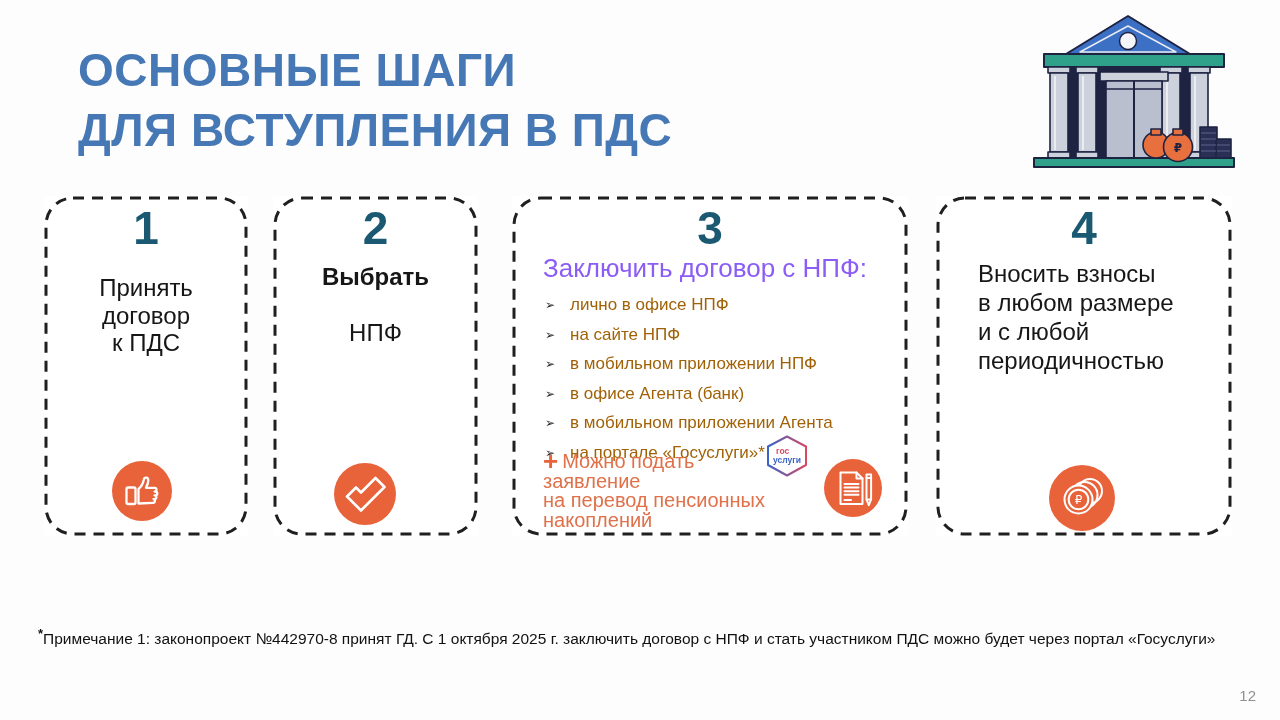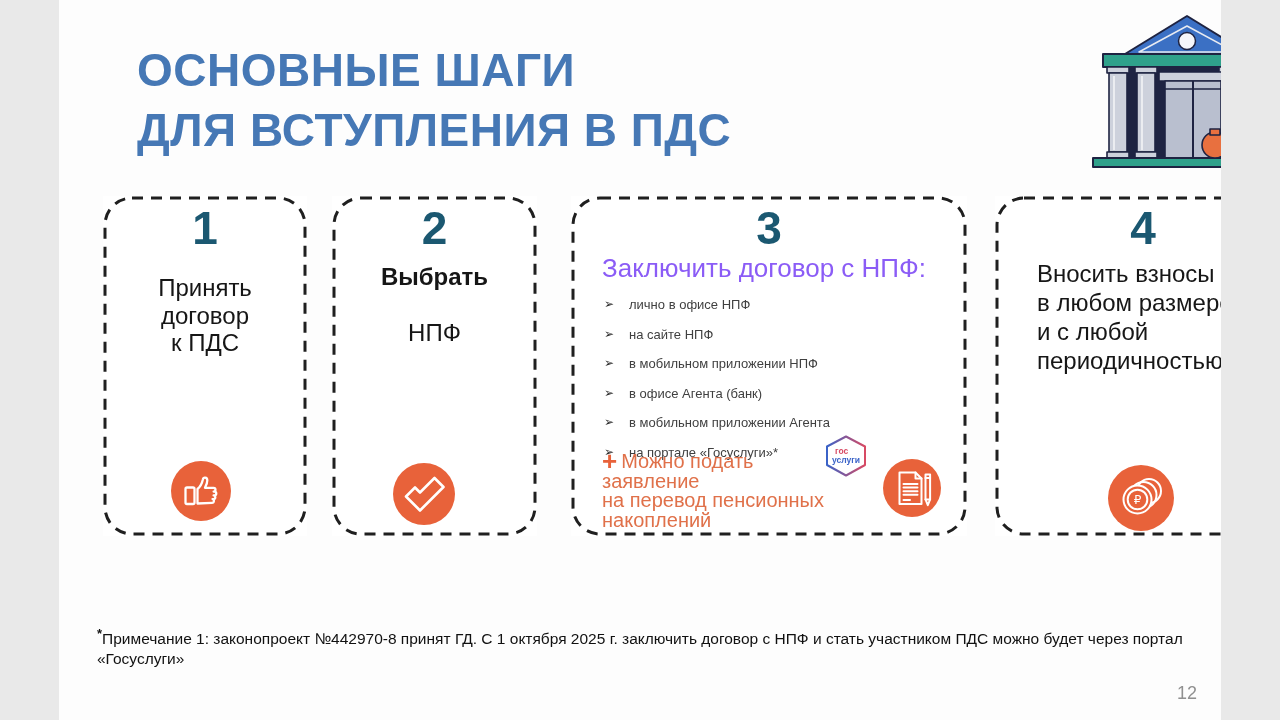--- a/index.html
+++ b/index.html
@@ -1,19 +1,19 @@
 <!DOCTYPE html>
 <html><head>
 <meta charset="utf-8">
 <style>
   * { margin:0; padding:0; box-sizing:border-box; }
   html,body { background:#e9e9e9; }
   body { font-family:"Liberation Sans","DejaVu Sans",sans-serif; }
   #slide {
-    position:relative; width:1162px; height:720px;
+    position:relative; width:1280px; height:720px;
     background:#fdfdfd; overflow:hidden; margin:0 auto;
   }
   
   .title {
     position:absolute; left:78px; top:40px;
     font-size:46px; font-weight:bold; color:#4678b5;
     line-height:60px; letter-spacing:0.5px;
   }
   
   .card { position:absolute; top:196px; height:340px; background:#ffffff; }
@@ -36,21 +36,21 @@
   
   .c3-heading {
     margin-top:2px; padding-left:31px;
     font-size:26px; color:#8b5cf6; line-height:30px;
   }
   .c3-bullets { list-style:none; margin-top:12px; padding-left:33px; }
   .c3-bullets li { display:flex; align-items:baseline; margin-bottom:10.5px; }
   .bullet-marker {
     flex:0 0 25px; font-size:12px; color:#2a2a2a; position:relative; top:-1px;
   }
-  .bullet-text { font-size:13px; color:#404040; line-height:19px; }
+  .bullet-text { font-size:17px; color:#a16207; line-height:19px; }
   .c3-note {
     position:absolute; left:31px; top:247px; width:250px;
     color:#e0714a; font-size:20px; line-height:19.5px; font-weight:500;
   }
   .c3-note .plus {
     font-weight:bold; font-size:26px; color:#e8623a;
     vertical-align:-2px; margin-right:4px;
   }
   .gos-logo { position:absolute; left:251px; top:229px; width:48px; height:44px; }
   
@@ -64,21 +64,21 @@
   .bank { position:absolute; left:1030px; top:10px; width:208px; height:158px; }
   
   .footnote {
     position:absolute; left:38px; top:624px;
     font-size:15.5px; color:#111; line-height:20px;
   }
   .footnote sup { font-weight:bold; font-size:13px; }
   
   .page-number {
     position:absolute; right:24px; bottom:16px;
-    font-size:18px; color:#909090;
+    font-size:15px; color:#909090;
   }
 </style>
 </head>
 <body>
 
 <div id="slide">
 
   <div class="title">
     <div>ОСНОВНЫЕ ШАГИ</div>
     <div>ДЛЯ ВСТУПЛЕНИЯ В ПДС</div>

